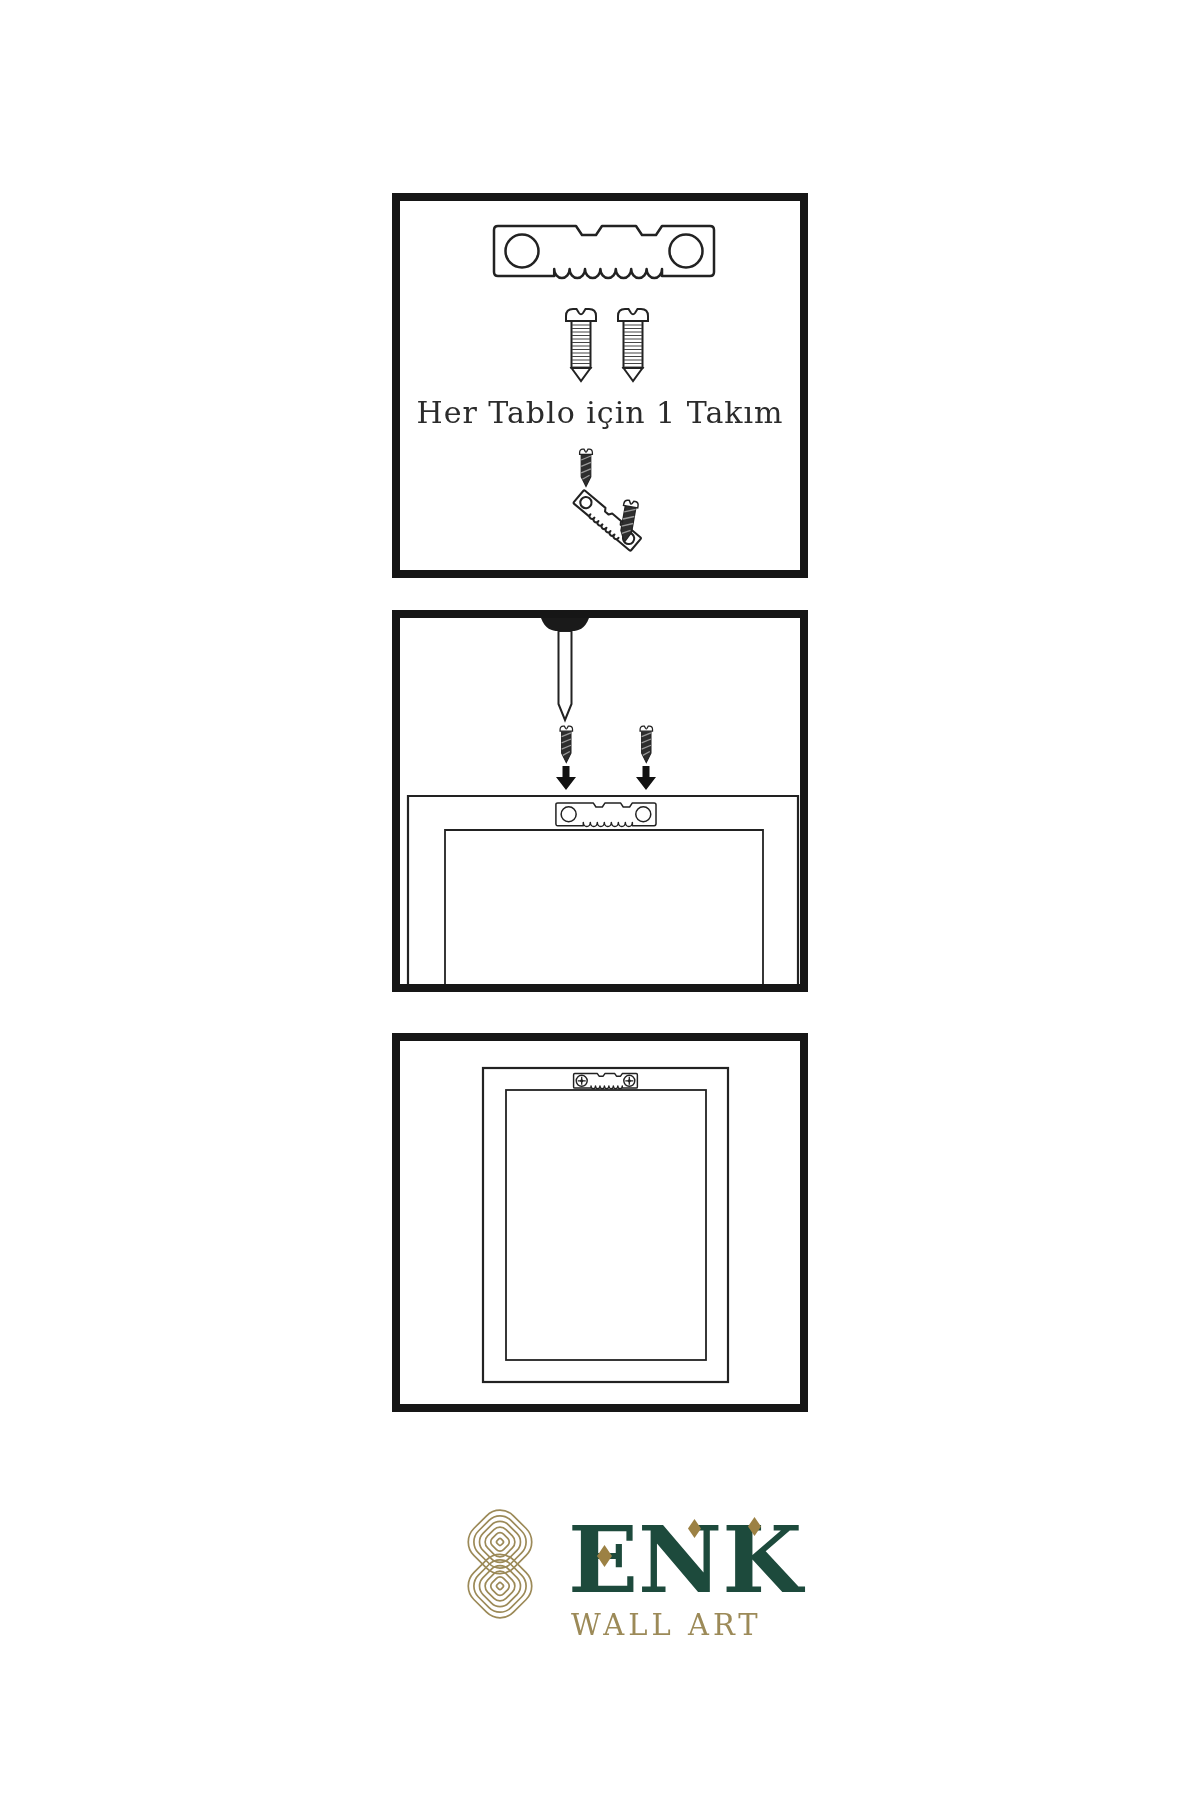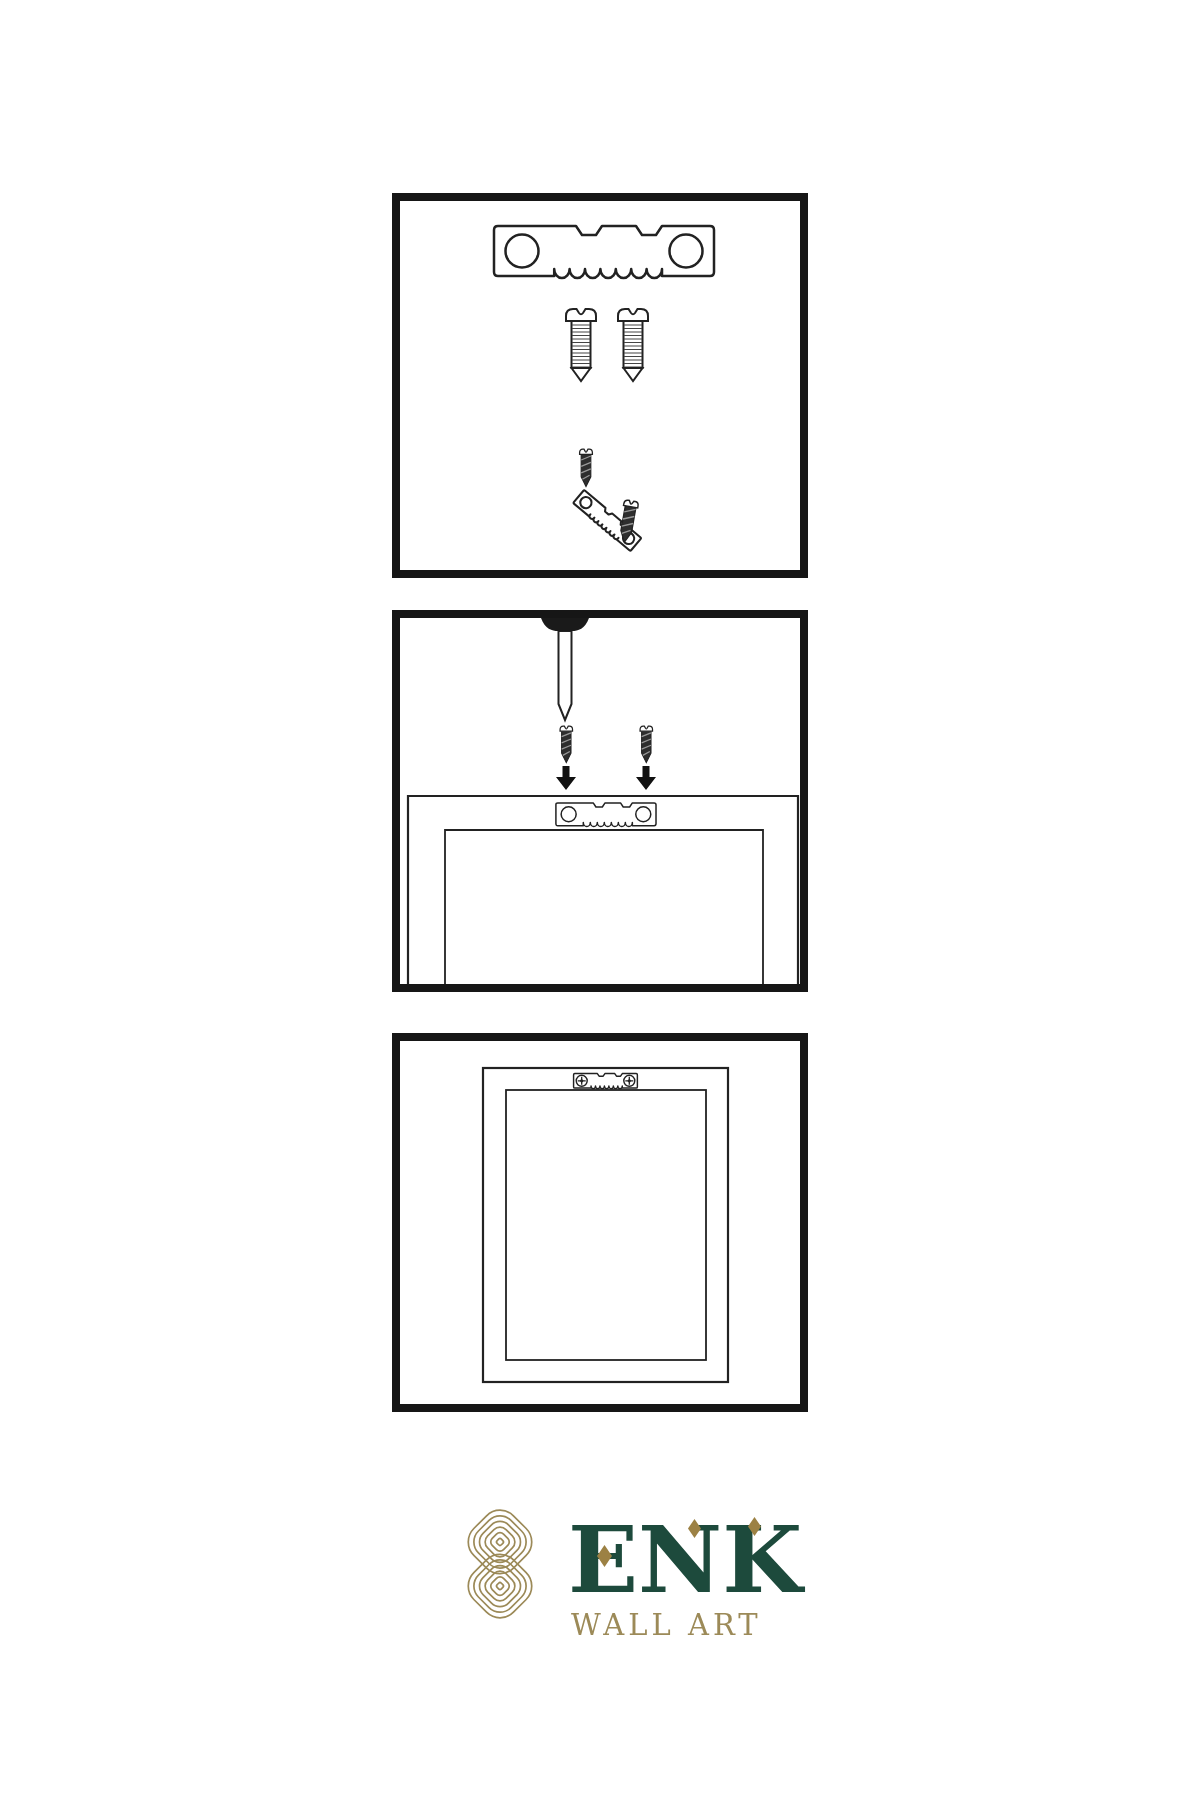--- a/index.html
+++ b/index.html
@@ -69,20 +69,21 @@
 
 <div class="panel" id="panel1">
   <svg width="400" height="369" viewBox="0 0 400 369">
     <use href="#hanger" transform="translate(92,23)" stroke="#222" stroke-width="2.5"></use>
     <use href="#screw-light" transform="translate(164,106)"></use>
     <use href="#screw-light" transform="translate(216,106)"></use>
     <use href="#screw-dark" transform="translate(178,247) scale(0.8)"></use>
     <use href="#hanger" transform="translate(184,288) rotate(40) scale(0.34)" stroke="#222" stroke-width="6"></use>
     <use href="#screw-dark" transform="translate(223,297) rotate(10) scale(0.9)"></use>
   </svg>
+  <div class="caption">Her Tablo için 1 Takım</div>
 </div>
 
 <div class="panel" id="panel2">
   <svg width="400" height="366" viewBox="0 0 400 366">
 
     <path d="M8,367 V178 H398 V367" fill="none" stroke="#222" stroke-width="2.2"></path>
     <path d="M45,367 V212 H363 V367" fill="none" stroke="#222" stroke-width="1.8"></path>
 
     <use href="#hanger" transform="translate(155,184) scale(0.455)" stroke="#222" stroke-width="3.3"></use>
 

